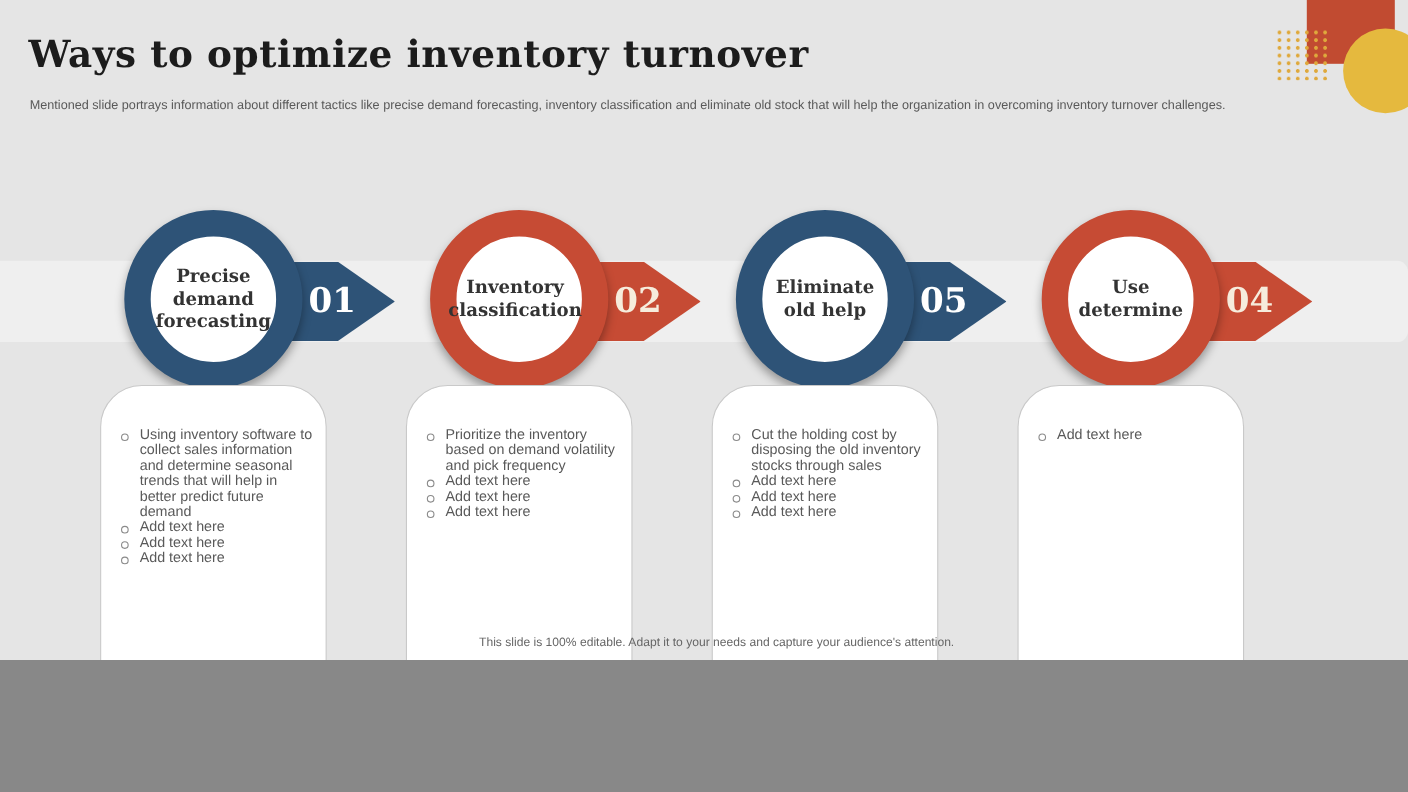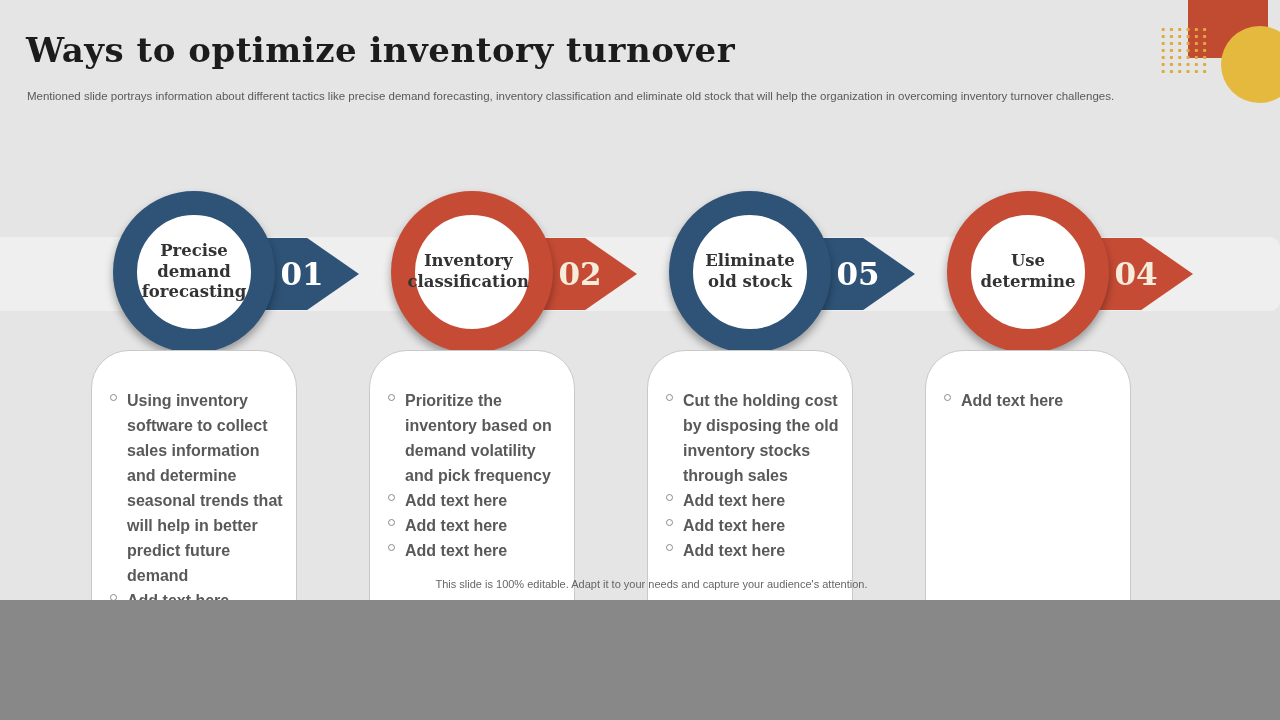--- a/index.html
+++ b/index.html
@@ -63,21 +63,21 @@
   .s3 .ring-label{width:110px;} .s4 .ring-label{width:115px;}
   
   .card{
     position:absolute;top:350px;width:206px;height:260px;background:#ffffff;
     border:1px solid #c9c9c9;border-radius:38px 38px 6px 6px;box-sizing:border-box;
   }
   .c1{left:91px;} .c2{left:369px;} .c3{left:647px;} .c4{left:925px;}
   .card-bar{position:absolute;left:-2px;bottom:-9px;width:calc(100% + 4px);height:5px;}
   .card ul{list-style:none;margin:0;padding:37px 12px 0 14px;}
   .card li{
-    position:relative;padding-left:21px;font-size:16px;line-height:25px;color:#595959;font-weight:bold;
+    position:relative;padding-left:21px;font-size:13px;line-height:14px;color:#595959;
   }
   .card li::before{
     content:"";position:absolute;left:4px;top:6px;width:5px;height:5px;
     border:1px solid #8a8a8a;border-radius:50%;
   }
   
   .footer{
     position:absolute;left:0;right:0;bottom:10px;margin:0;text-align:center;
     font-size:11px;color:#666666;padding-left:23px;
   }
@@ -112,21 +112,21 @@
       <div class="ring red-ring">
     <span class="ring-label">Inventory classification</span>
   </div>
     </div>
 
   <div class="arrow s3 navy-bg">
     <span class="num">05</span>
   </div>
   <div class="s3">
       <div class="ring navy-ring">
-    <span class="ring-label">Eliminate old stock</span>
+    <span class="ring-label">Eliminate old help</span>
   </div>
     </div>
 
   <div class="arrow s4 red-bg">
     <span class="num">04</span>
   </div>
   <div class="s4">
       <div class="ring red-ring">
     <span class="ring-label">Use determine</span>
   </div>

